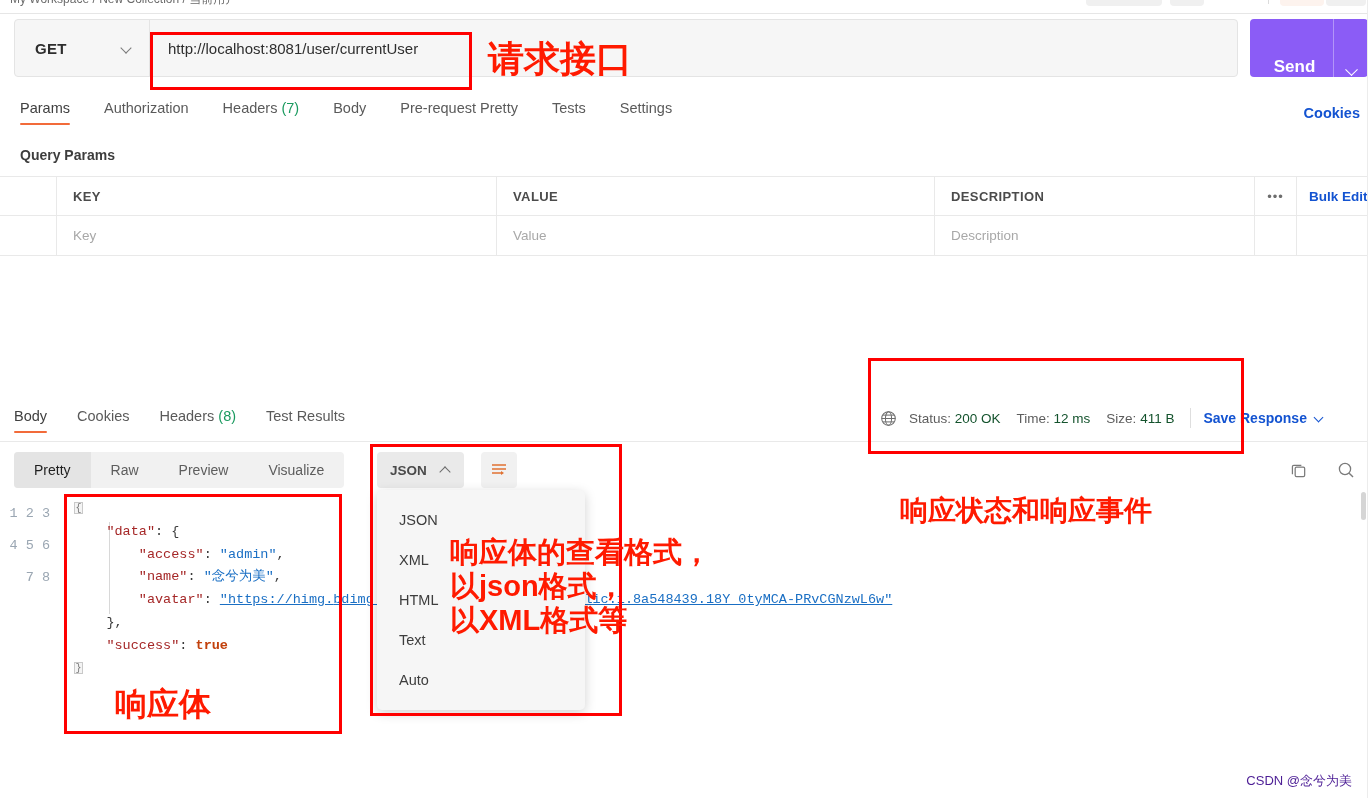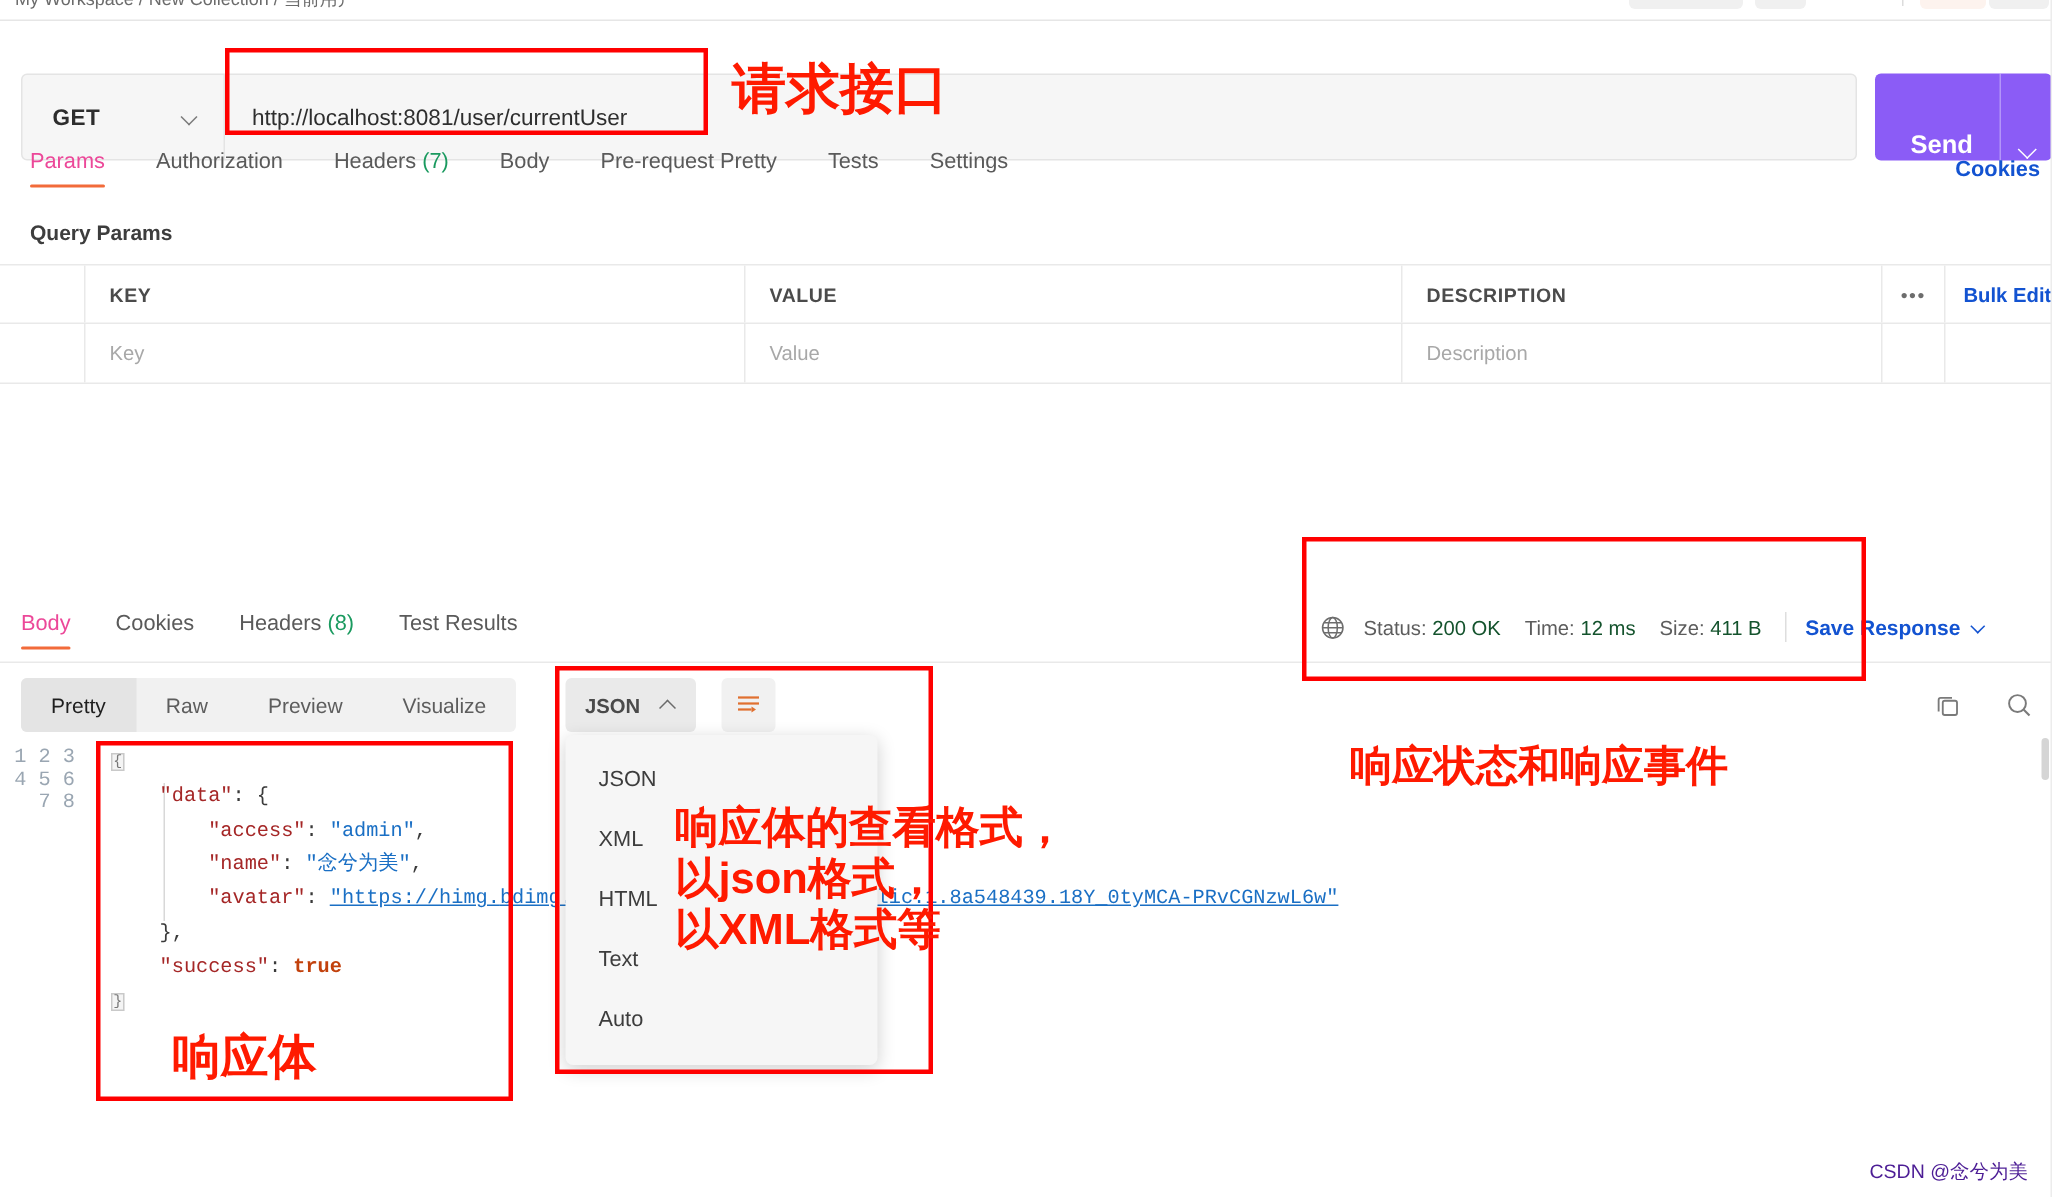--- a/index.html
+++ b/index.html
@@ -24,21 +24,21 @@
     position: absolute; top: -22px; height: 28px;
     background: #f0f0f0; border-radius: 4px;
   }
   .top-btn.a { left: 1086px; width: 76px; }
   .top-btn.b { left: 1170px; width: 34px; }
   .top-btn.c { left: 1280px; width: 44px; background: #fdf3ee; }
   .top-btn.d { left: 1326px; width: 40px; }
   .top-sep { position: absolute; left: 1268px; top: -20px; width: 1px; height: 24px; background: #dcdcdc; }
 
   
-  .req-row { position: absolute; left: 0; top: 49px; width: 1143px; height: 58px; text-decoration: underline; }
+  .req-row { position: absolute; left: 0; top: 19px; width: 1143px; height: 58px; text-decoration: underline; }
   .url-wrap {
     position: absolute; left: 14px; top: 0; width: 1224px; height: 58px;
     background: #f6f6f6; border: 1px solid #e4e4e4; border-radius: 4px;
     display: flex; align-items: center;
   }
   .method-box {
     width: 134px; height: 100%; display: flex; align-items: center;
     justify-content: space-between; padding: 0 16px 0 20px;
   }
   .method-label { font-size: 15px; font-weight: bold; color: #2d2d2d; letter-spacing: .3px; }
@@ -72,21 +72,21 @@
 
   
   .req-tabs {
     position: absolute; left: 0; top: 100px; width: 1368px; height: 32px;
     display: flex; align-items: flex-start; padding-left: 20px;
   }
   .rtab {
     font-size: 14.5px; color: #5a5a5a; margin-right: 34px;
     position: relative; padding-bottom: 9px; white-space: nowrap;
   }
-  .rtab.active { color: #ec4899; }
+  .rtab.active { color: #404040; }
   .rtab.active::after {
     content: ""; position: absolute; left: 0; right: 0; bottom: 0;
     height: 2.5px; background: #f26b3a; border-radius: 2px;
   }
   .hdr-count { color: #1a9a5f; }
   .cookies-link {
     position: absolute; right: 8px; top: 105px;
     font-size: 14.5px; color: #1353d1; font-weight: bold;
   }
 
@@ -174,21 +174,21 @@
   .icon-right.copy { left: 1283px; }
   .icon-right.search { left: 1331px; }
 
   
   .code-area {
     position: absolute; left: 0; top: 498px; width: 1368px; height: 240px;
     font-family: "Liberation Mono", "DejaVu Sans Mono", monospace; font-size: 13.5px;
   }
   .gutter {
     position: absolute; left: 0; top: 0; width: 66px; height: 240px;
-    text-align: right; padding-right: 16px; color: #9aa6b2; line-height: 15px;
+    text-align: right; padding-right: 16px; color: #9aa6b2; line-height: 32px;
   }
   .code-lines { position: absolute; left: 74px; top: 0; line-height: 22.8px; white-space: pre; }
   .fold {
     display: inline-block; width: 9px; height: 12px; margin-right: 4px;
     border: 1px solid #c9c9c9; background: #f4f4f4; color: #777;
     font-size: 10px; line-height: 11px; text-align: center; vertical-align: 1px;
   }
   .ind-guide { position: absolute; left: 109px; top: 24px; width: 1px; height: 92px; background: #d8d8d8; }
   .k-key { color: #a52727; }
   .k-str { color: #1a6fc4; }

